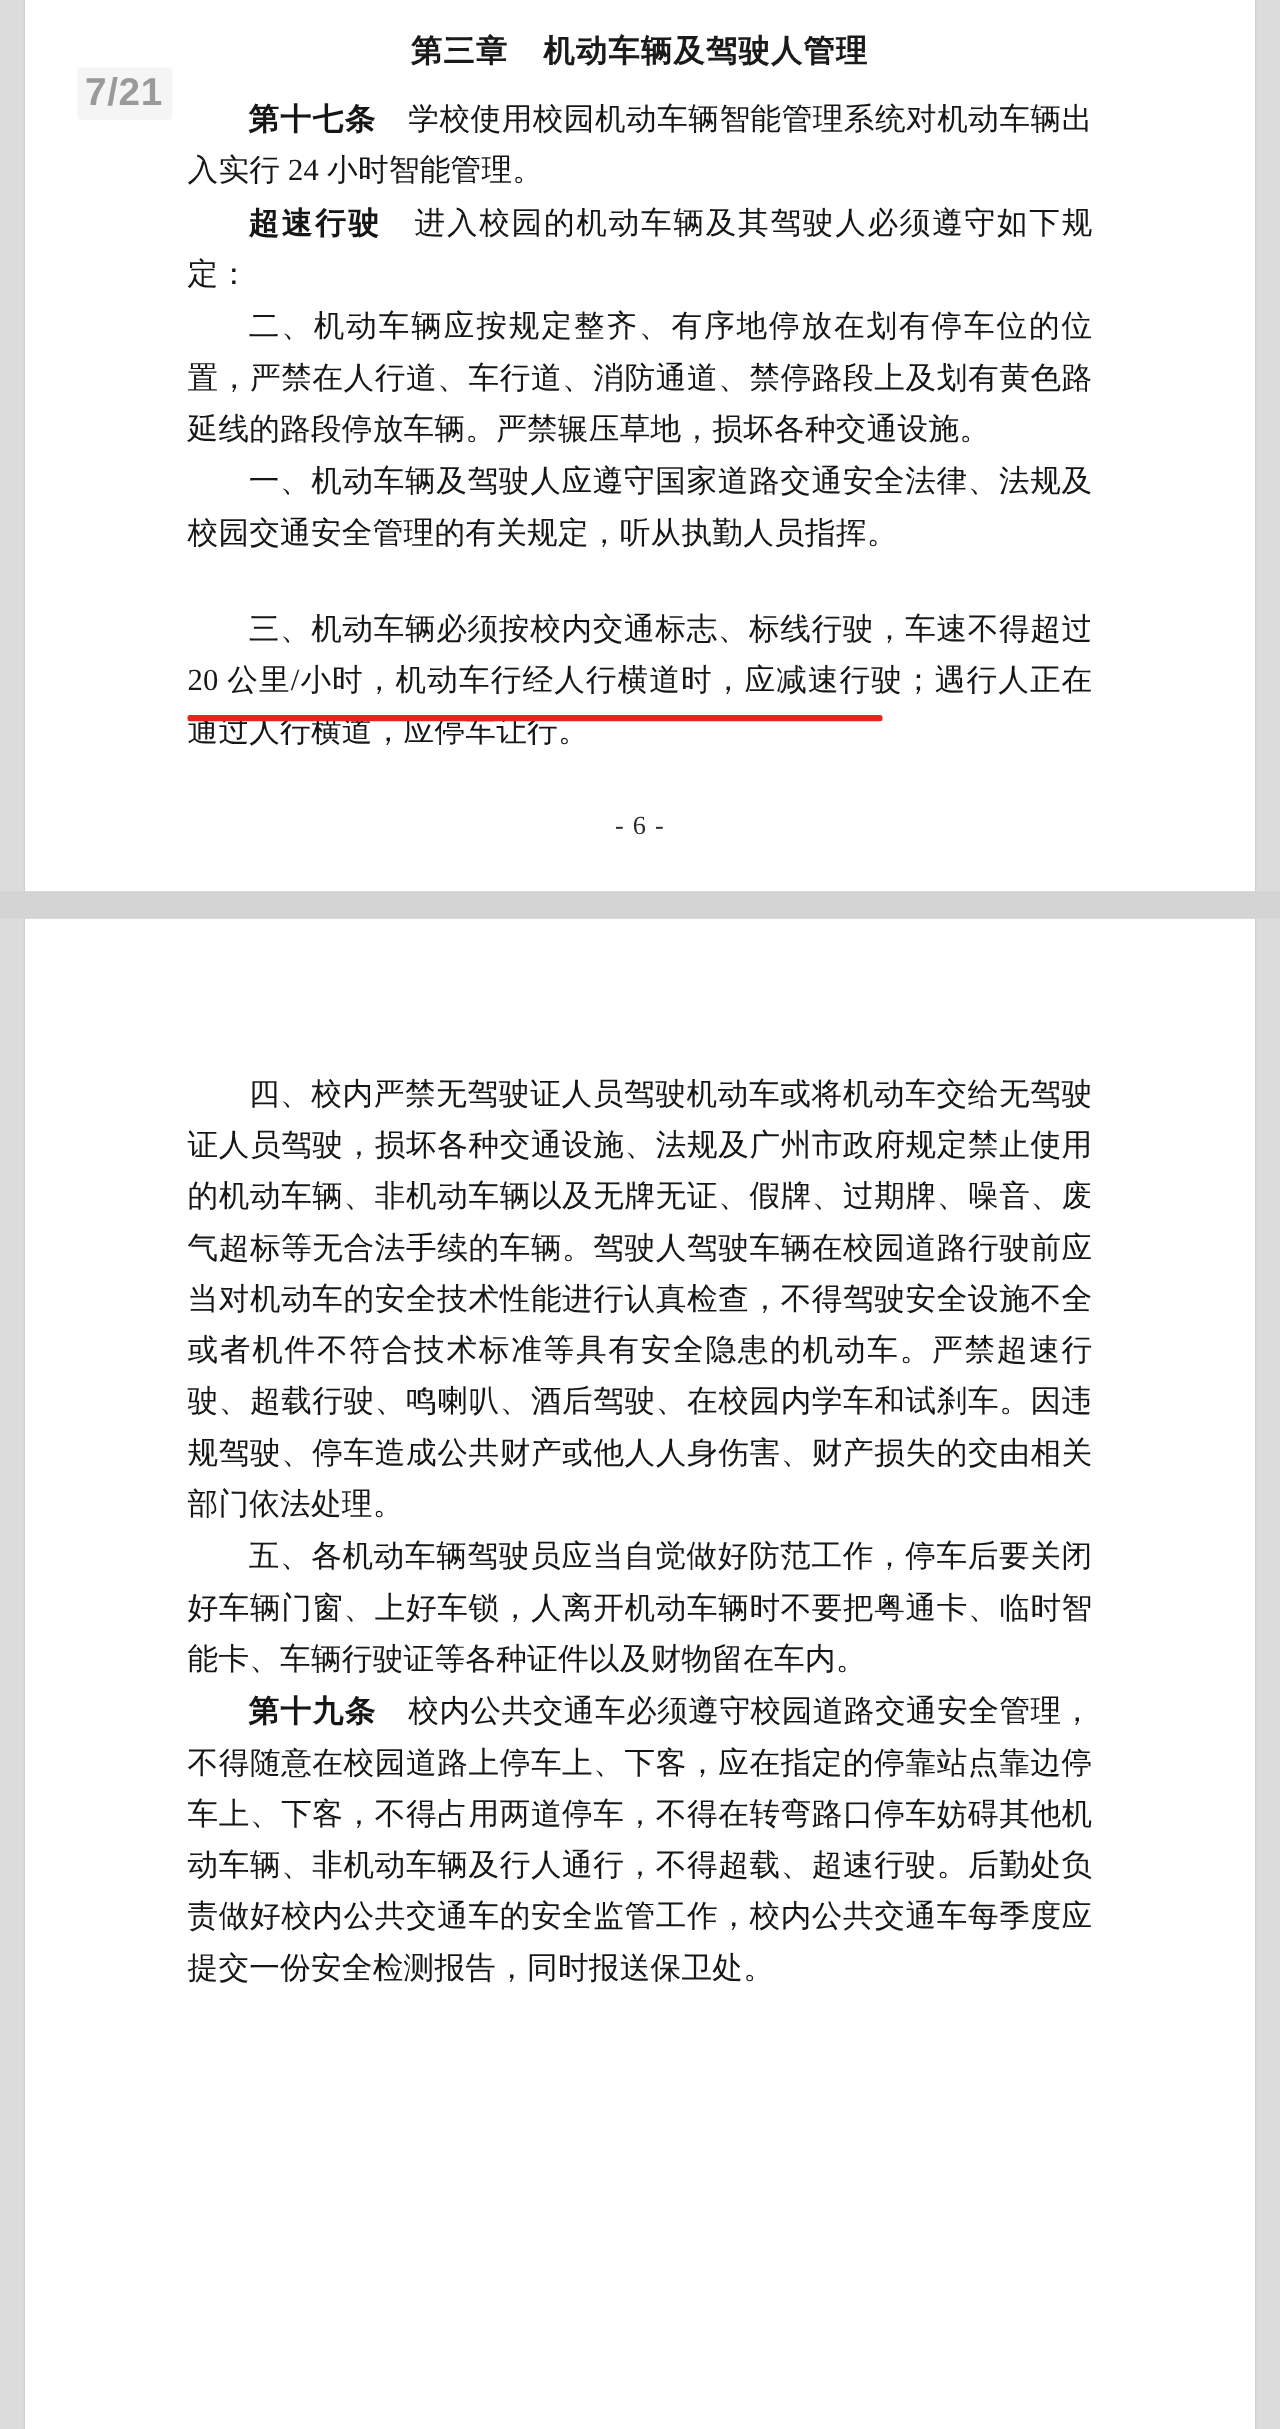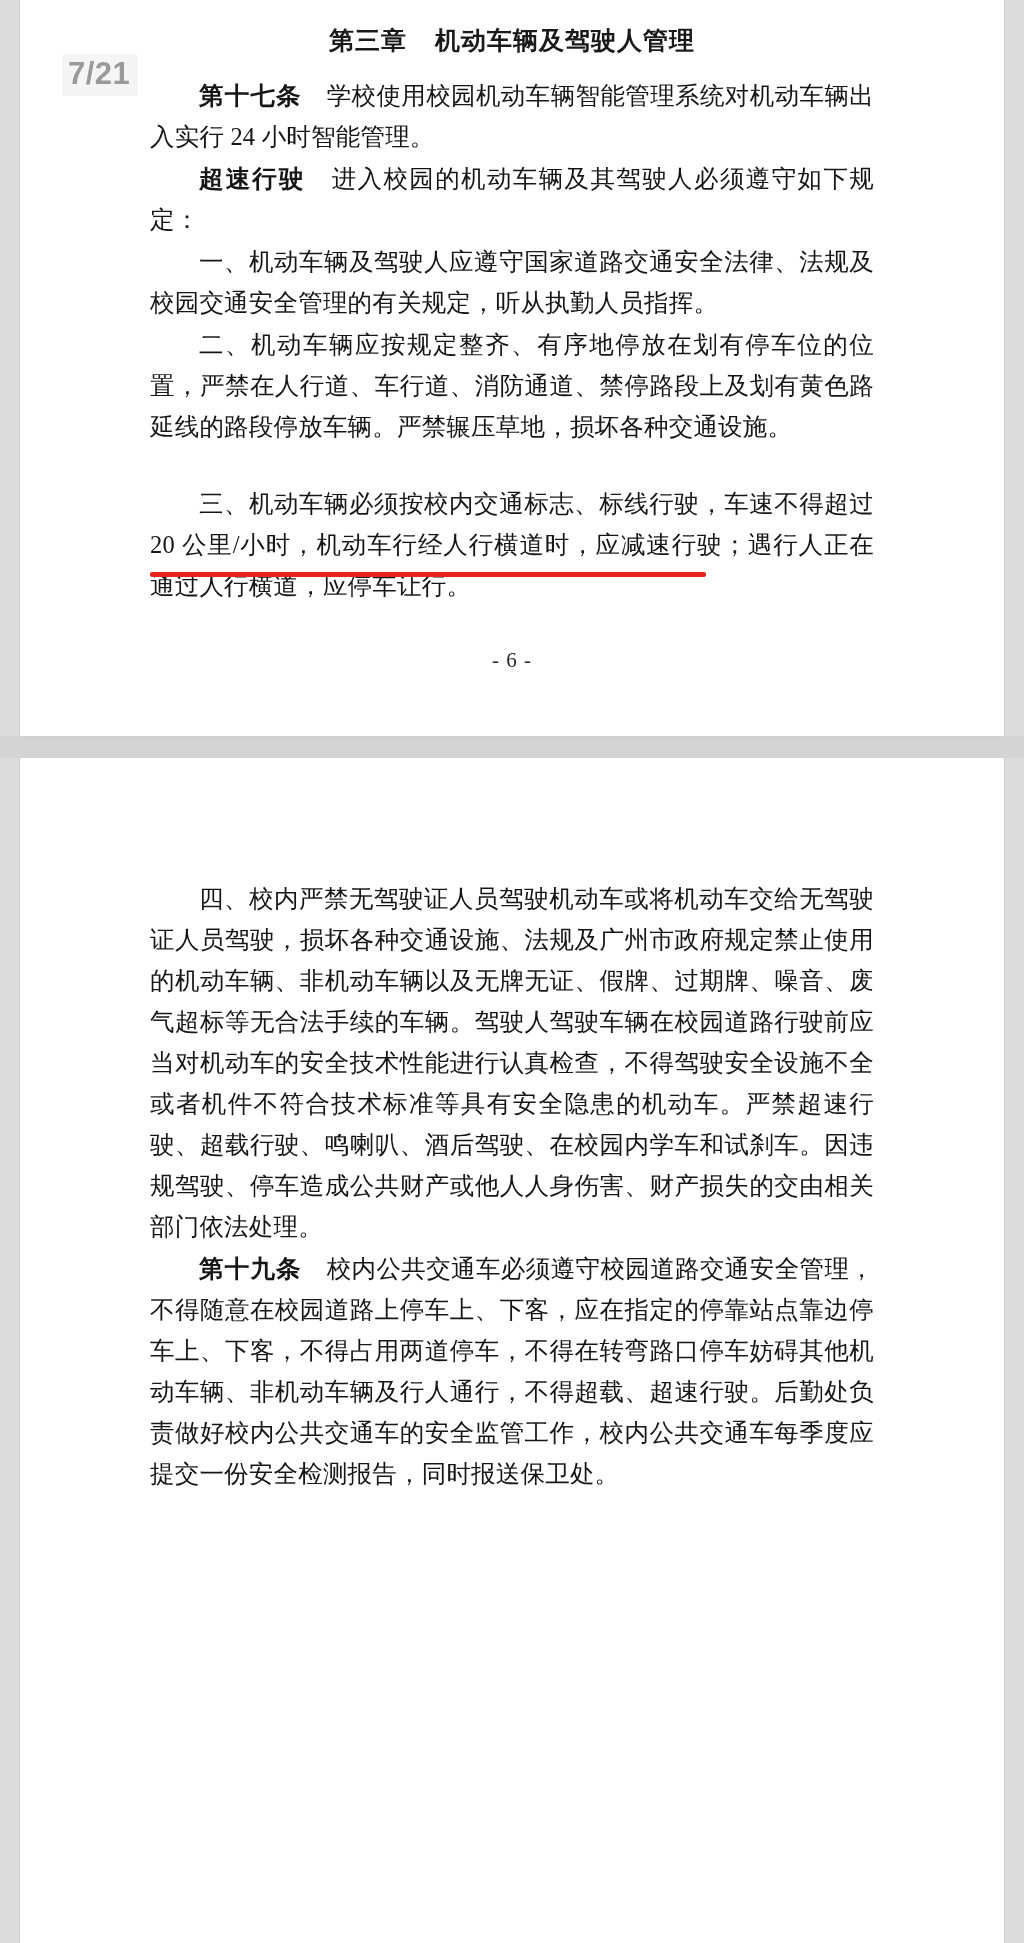--- a/index.html
+++ b/index.html
@@ -19,21 +19,21 @@
     background: #dcdcdc;
   }
   .page {
     position: relative;
     background: #ffffff;
     margin: 0 auto;
     width: 984px;
     box-shadow: 0 0 0 1px #cfcfcf;
   }
   .page-one {
-    padding: 14px 0 63px 0;
+    padding: 14px 0 40px 0;
     min-height: 646px;
   }
   .page-gap {
     height: 22px;
     background: #d4d4d4;
   }
   .page-two {
     padding: 120px 0 20px 0;
     min-height: 1170px;
   }
@@ -121,25 +121,25 @@
 
       <p class="para indent">
         <span class="art-no">第十七条</span><span>　学校使用校园机动车辆智能管理系统对机动车辆出入实行 24 小时智能管理。</span>
       </p>
 
       <p class="para indent">
         <span class="art-no">超速行驶</span><span>　进入校园的机动车辆及其驾驶人必须遵守如下规定：</span>
       </p>
 
       <p class="para indent">
-        <span>一、机动车辆及驾驶人应遵守国家道路交通安全法律、法规及校园交通安全管理的有关规定，听从执勤人员指挥。</span>
+        <span>二、机动车辆应按规定整齐、有序地停放在划有停车位的位置，严禁在人行道、车行道、消防通道、禁停路段上及划有黄色路延线的路段停放车辆。严禁辗压草地，损坏各种交通设施。</span>
       </p>
 
       <p class="para indent">
-        <span>二、机动车辆应按规定整齐、有序地停放在划有停车位的位置，严禁在人行道、车行道、消防通道、禁停路段上及划有黄色路延线的路段停放车辆。严禁辗压草地，损坏各种交通设施。</span>
+        <span>一、机动车辆及驾驶人应遵守国家道路交通安全法律、法规及校园交通安全管理的有关规定，听从执勤人员指挥。</span>
       </p>
 
       <div class="annot-wrap">
         <p class="para indent">
           <span>三、机动车辆必须按校内交通标志、标线行驶，车速不得超过 20 公里/小时，机动车行经人行横道时，应减速行驶；遇行人正在通过人行横道，应停车让行。</span>
         </p>
         <div class="red-underline" style="top:89px;"></div>
       </div>
 
       <div class="page-num">- 6 -</div>
@@ -147,20 +147,23 @@
   </div>
 
   <div class="page-gap"></div>
 
   <div class="page page-two">
     <div class="inner">
       <p class="para indent">
         <span>四、校内严禁无驾驶证人员驾驶机动车或将机动车交给无驾驶证人员驾驶，损坏各种交通设施、法规及广州市政府规定禁止使用的机动车辆、非机动车辆以及无牌无证、假牌、过期牌、噪音、废气超标等无合法手续的车辆。驾驶人驾驶车辆在校园道路行驶前应当对机动车的安全技术性能进行认真检查，不得驾驶安全设施不全或者机件不符合技术标准等具有安全隐患的机动车。严禁超速行驶、超载行驶、鸣喇叭、酒后驾驶、在校园内学车和试刹车。因违规驾驶、停车造成公共财产或他人人身伤害、财产损失的交由相关部门依法处理。</span>
       </p>
 
+      <p class="para indent">
+        <span>五、各机动车辆驾驶员应当自觉做好防范工作，停车后要关闭好车辆门窗、上好车锁，人离开机动车辆时不要把粤通卡、临时智能卡、车辆行驶证等各种证件以及财物留在车内。</span>
+      </p>
 
       <p class="para indent">
         <span class="art-no">第十九条</span><span>　校内公共交通车必须遵守校园道路交通安全管理，不得随意在校园道路上停车上、下客，应在指定的停靠站点靠边停车上、下客，不得占用两道停车，不得在转弯路口停车妨碍其他机动车辆、非机动车辆及行人通行，不得超载、超速行驶。后勤处负责做好校内公共交通车的安全监管工作，校内公共交通车每季度应提交一份安全检测报告，同时报送保卫处。</span>
       </p>
     </div>
   </div>
 
 </div>
 
 </body></html>

